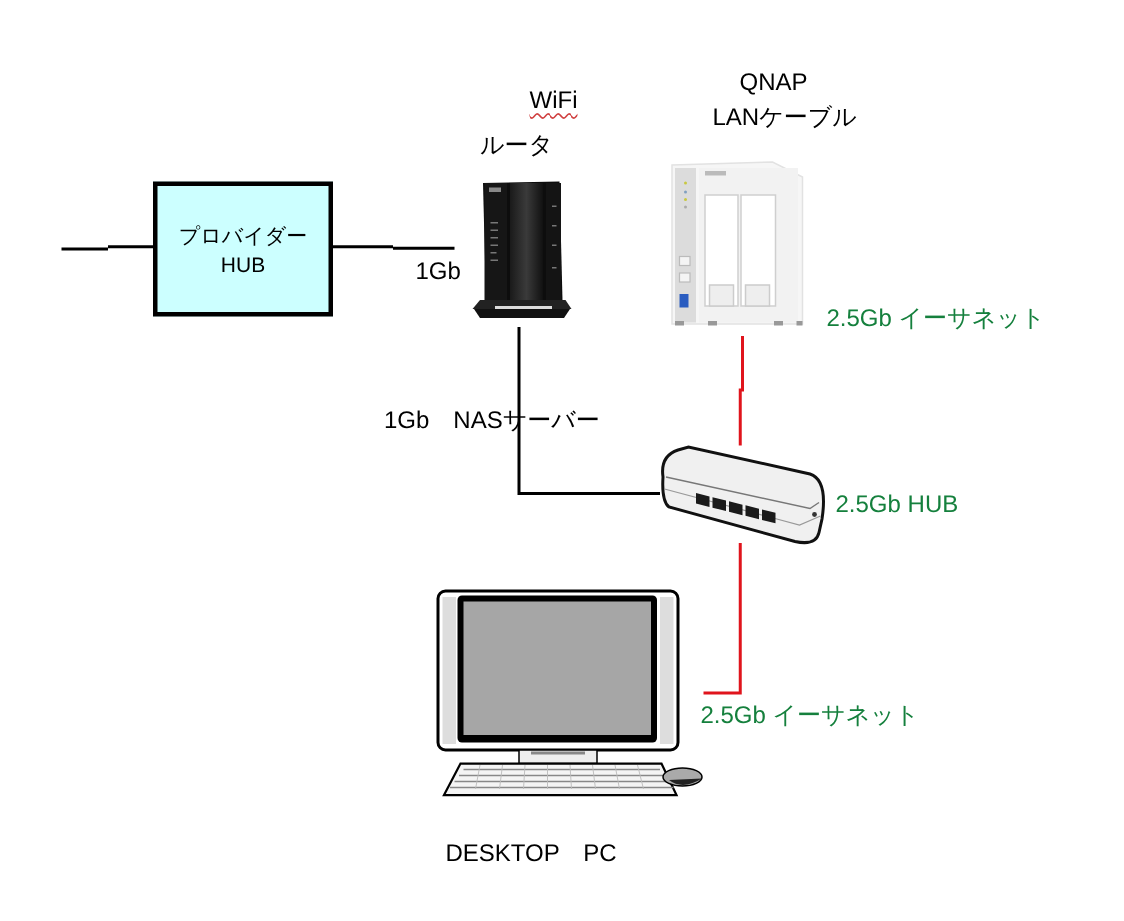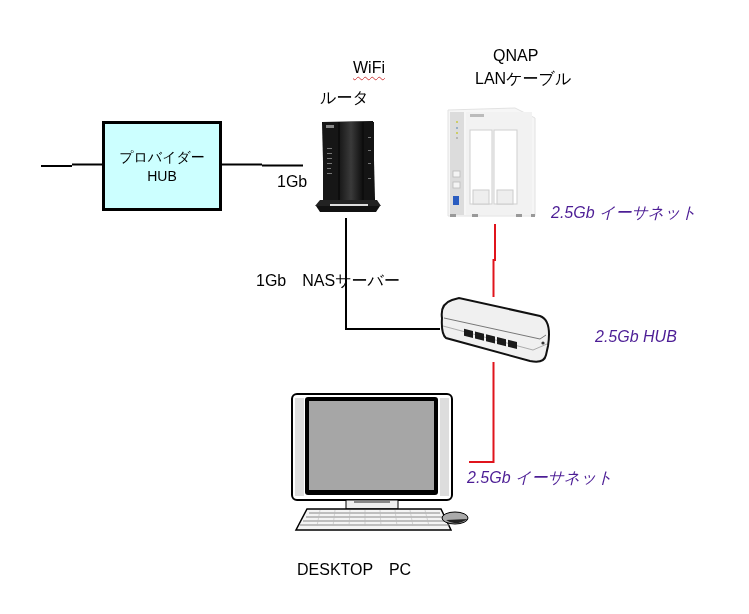--- a/index.html
+++ b/index.html
@@ -1,20 +1,20 @@
 <!DOCTYPE html>
 <html><head>
   <meta charset="utf-8">
   <style>
     html, body { margin: 0; padding: 0; background: #ffffff; }
     body { width: 749px; height: 614px; position: relative; overflow: hidden;
            font-family: "Liberation Sans", "DejaVu Sans", sans-serif; }
     #canvas { position: absolute; left: 0; top: 0; }
     .lbl { position: absolute; white-space: nowrap; font-size: 16px; color: #000; line-height: 20px; }
-    .red { color: #4c1d95; font-style: italic; }
+    .red { color: #15803d; }
     .hub-box { position: absolute; left: 102px; top: 121px; width: 114px; height: 84px;
                background: #ccffff; border: 3px solid #000; box-sizing: content-box; }
     .hub-text { position: absolute; left: 0; right: 0; text-align: center; font-size: 14px; line-height: 19px; }
     .squiggle { text-decoration: underline wavy #d04040; text-underline-offset: 3px; text-decoration-thickness: 1px; }
   </style>
 </head>
 <body>
 
 <svg id="canvas" width="749" height="614" viewBox="0 0 749 614">
 
@@ -143,17 +143,17 @@
 <div class="lbl squiggle" style="left:326px;top:58px;margin-left:27px;">WiFi</div>
 <div class="lbl" style="left:320px;top:88px;">ルータ</div>
 
 <div class="lbl" style="left:493px;top:46px;">QNAP</div>
 <div class="lbl" style="left:475px;top:69px;">LANケーブル</div>
 
 <div class="lbl red" style="left:551px;top:203px;">2.5Gb イーサネット</div>
 
 <div class="lbl" style="left:256px;top:271px;">1Gb　NASサーバー</div>
 
-<div class="lbl red" style="left:595px;top:327px;">2.5Gb HUB</div>
+<div class="lbl red" style="left:557px;top:327px;">2.5Gb HUB</div>
 
 <div class="lbl red" style="left:467px;top:468px;">2.5Gb イーサネット</div>
 
 <div class="lbl" style="left:297px;top:560px;">DESKTOP　PC</div>
 
 </body></html>

